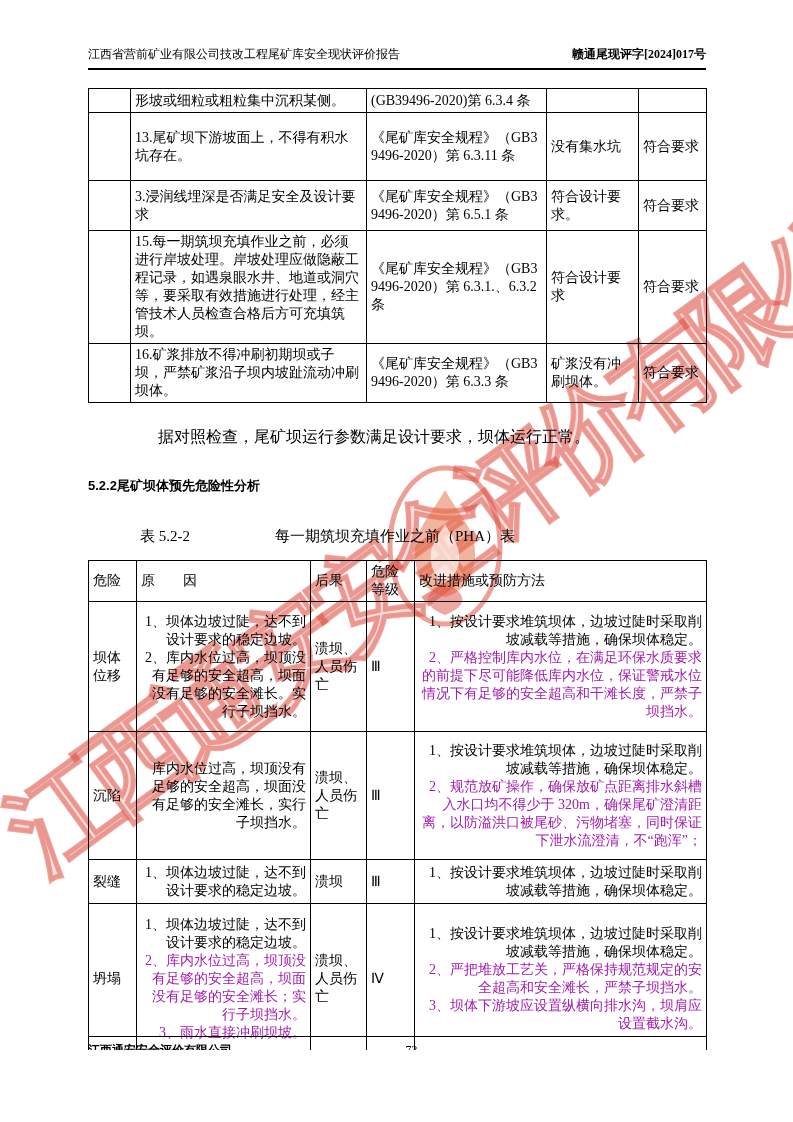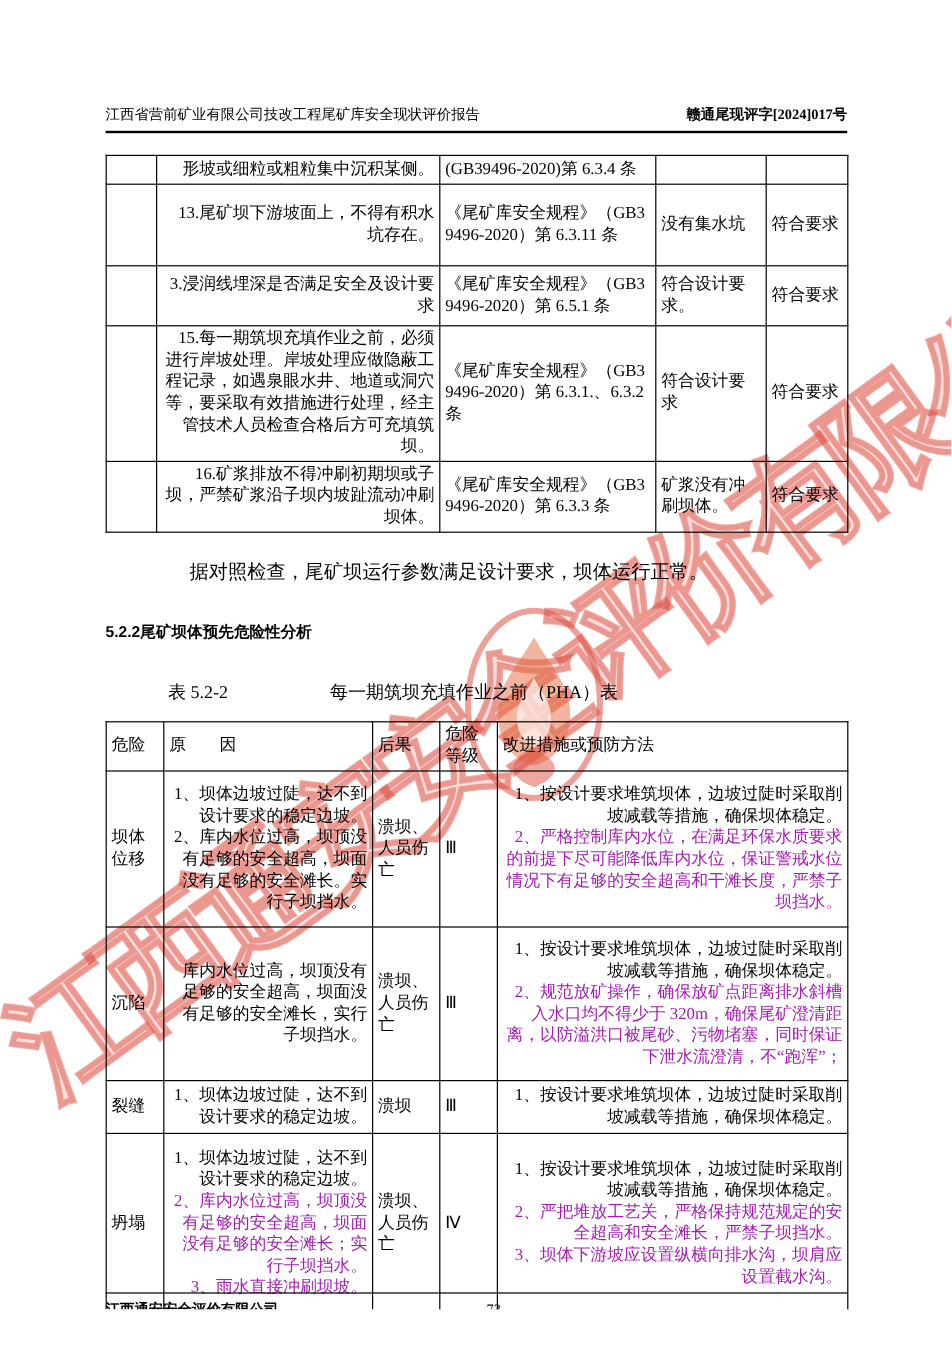--- a/index.html
+++ b/index.html
@@ -1,34 +1,34 @@
 <!DOCTYPE html>
 <html><head>
 <meta charset="utf-8">
 <style>
   * { margin:0; padding:0; box-sizing:border-box; }
   html,body { background:#ffffff; }
   body { width:793px; height:1122px; }
   .page {
     position:relative; width:793px; height:1050px; background:#fff;
-    overflow:hidden; color:#000; font-family:"Liberation Serif", serif;margin-top:41px;
+    overflow:hidden; color:#000; font-family:"Liberation Serif", serif;
   }
   .content { position:absolute; left:88px; top:46px; width:618px; }
 
   
   .hdr { display:flex; justify-content:space-between; align-items:flex-end;
          font-size:12px; padding-bottom:5px; border-bottom:2px solid #000; }
   .hdr .right { font-weight:bold; }
 
   
   table { border-collapse:collapse; width:100%; table-layout:fixed; }
   td { border:1px solid #000; font-size:14px; line-height:18px; padding:2px 4px;
        vertical-align:middle; word-break:break-all; }
   .center { text-align:left; }
-  .left { text-align:right; }
+  .left { text-align:left; }
 
   .check-table { margin-top:18px; }
 
   .para { font-size:16px; line-height:24px; text-indent:70px; margin-top:22px; }
 
   .sec-head { font-size:13px; font-weight:bold; margin-top:28px;
               font-family:"Liberation Sans", sans-serif; }
 
   .caption { display:flex; gap:85px; padding-left:52px; margin-top:32px;
              font-size:15px; }

